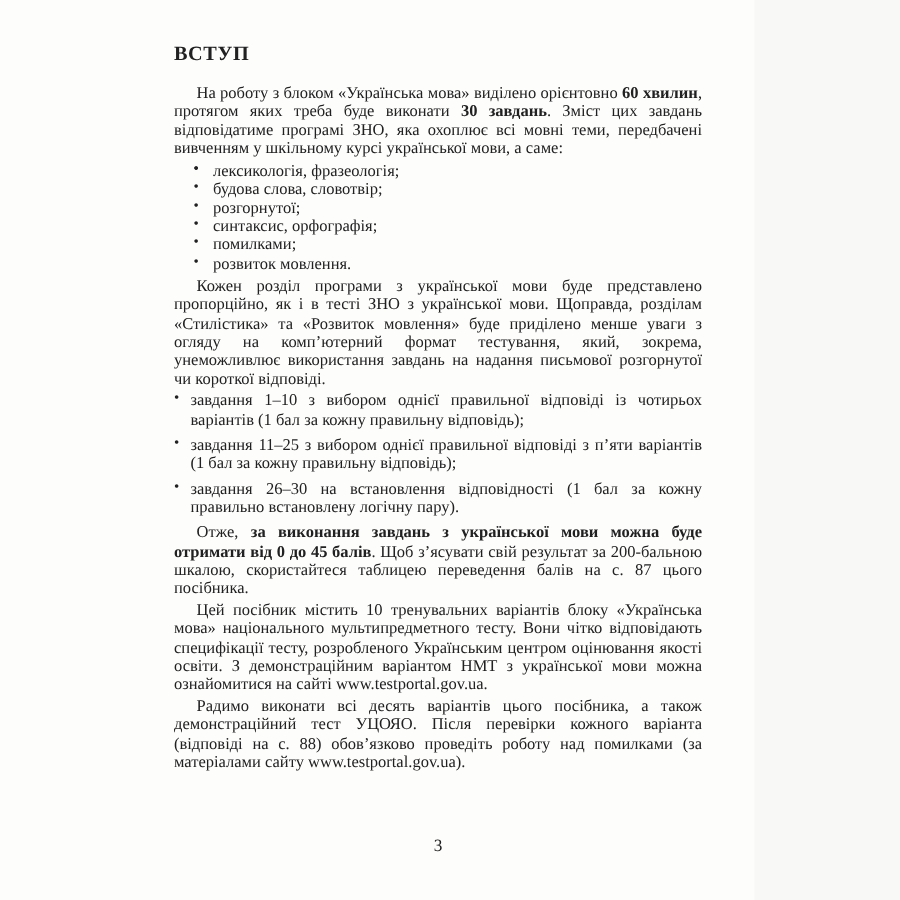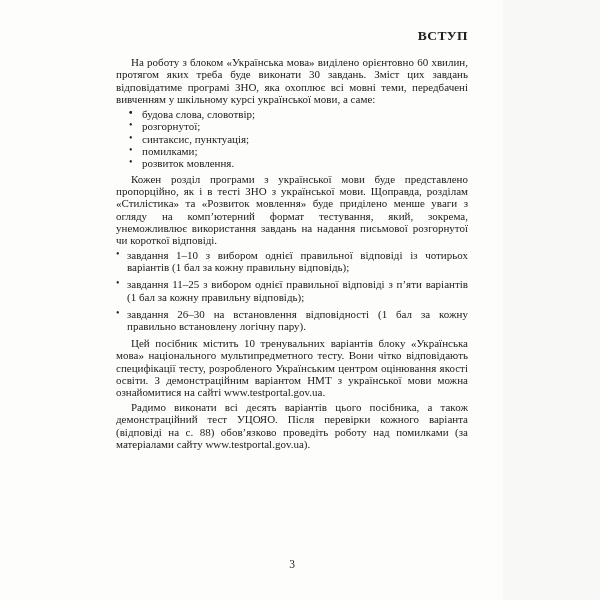--- a/index.html
+++ b/index.html
@@ -7,67 +7,68 @@
     width:600px;height:600px;overflow:hidden;position:relative;
     background:#fdfdfc;color:#212121;
     font-family:"Liberation Serif","DejaVu Serif",serif;
   }
   .scan-edge{
     position:absolute;left:503px;top:0;width:97px;height:600px;
     background:#f8f8f6;
   }
   .column{position:absolute;left:116px;top:28px;width:352px;}
   .doc-title{
-    font-size:13.5px;font-weight:700;text-align:right;
+    font-size:13.5px;font-weight:700;text-align:left;
     letter-spacing:.4px;margin:0 0 12px 0;
   }
   .para{
     font-size:11px;line-height:12.3px;text-align:justify;
     text-indent:15px;margin:0 0 2.5px 0;
   }
   .list{list-style:none;margin:1px 0 3px 0;padding:0;}
   .li-tight{
     position:relative;padding-left:26px;
     font-size:11px;line-height:12.4px;
   }
   .li-tight .blt{position:absolute;left:13px;top:-1px;}
   .li-spaced{
     position:relative;padding-left:11px;text-align:justify;
     font-size:11px;line-height:12.4px;margin:0 0 4.5px 0;
   }
   .li-spaced .blt{position:absolute;left:0;top:-1px;}
   .blt{font-size:10px;}
-  .b{font-weight:400;}
+  .b{font-weight:700;}
   .page-number{
     position:absolute;left:116px;top:558px;width:352px;
     text-align:center;font-size:11.5px;
   }
 </style>
 </head>
 <body>
 
 <div class="scan-edge"></div>
 
 <div class="column">
   <h1 class="doc-title">ВСТУП</h1>
   <div id="doc-body">
       <p class="para"><span class="run">На роботу з блоком «Українська мова» виділено орієнтовно </span><span class="run b">60 хвилин</span><span class="run">, протягом яких треба буде виконати </span><span class="run b">30 завдань</span><span class="run">. Зміст цих завдань відповідатиме програмі ЗНО, яка охоплює всі мовні теми, передбачені вивченням у шкільному курсі української мови, а саме:</span></p>
       <ul class="list tight">
         <li class="li-tight"><span class="blt">•</span></li>
-        <li class="li-tight"><span class="blt">•</span></li>
+        <li class="li-tight"><span class="blt">•</span><span class="li-text">лексикологія, фразеологія;</span></li>
         <li class="li-tight"><span class="blt">•</span><span class="li-text">будова слова, словотвір;</span></li>
         <li class="li-tight"><span class="blt">•</span><span class="li-text">розгорнутої;</span></li>
-        <li class="li-tight"><span class="blt">•</span><span class="li-text">синтаксис, пунктуація;</span></li>
+        <li class="li-tight"><span class="blt">•</span><span class="li-text">синтаксис, орфографія;</span></li>
         <li class="li-tight"><span class="blt">•</span><span class="li-text">помилками;</span></li>
         <li class="li-tight"><span class="blt">•</span><span class="li-text">розвиток мовлення.</span></li>
       </ul>
       <p class="para"><span class="run">Кожен розділ програми з української мови буде представлено пропорційно, як і в тесті ЗНО з української мови. Щоправда, розділам «Стилістика» та «Розвиток мовлення» буде приділено менше уваги з огляду на комп’ютерний формат тестування, який, зокрема, унеможливлює використання завдань на надання письмової розгорнутої чи короткої відповіді.</span></p>
       <ul class="list spaced">
         <li class="li-spaced"><span class="blt">•</span><span class="li-text">завдання 1–10 з вибором однієї правильної відповіді із чотирьох варіантів (1 бал за кожну правильну відповідь);</span></li>
         <li class="li-spaced"><span class="blt">•</span><span class="li-text">завдання 11–25 з вибором однієї правильної відповіді з п’яти варіантів (1 бал за кожну правильну відповідь);</span></li>
         <li class="li-spaced"><span class="blt">•</span><span class="li-text">завдання 26–30 на встановлення відповідності (1 бал за кожну правильно встановлену логічну пару).</span></li>
       </ul>
+      <p class="para"><span class="run">Отже, </span><span class="run b">за виконання завдань з української мови можна буде отримати від 0 до 45 балів</span><span class="run">. Щоб з’ясувати свій результат за 200-бальною шкалою, скористайтеся таблицею переведення балів на с. 87 цього посібника.</span></p>
       <p class="para"><span class="run">Цей посібник містить 10 тренувальних варіантів блоку «Українська мова» національного мультипредметного тесту. Вони чітко відповідають специфікації тесту, розробленого Українським центром оцінювання якості освіти. З демонстраційним варіантом НМТ з української мови можна ознайомитися на сайті www.testportal.gov.ua.</span></p>
       <p class="para"><span class="run">Радимо виконати всі десять варіантів цього посібника, а також демонстраційний тест УЦОЯО. Після перевірки кожного варіанта (відповіді на с. 88) обов’язково проведіть роботу над помилками (за матеріалами сайту www.testportal.gov.ua).</span></p>
     </div>
 </div>
 
 <div class="page-number">3</div>
 
 </body></html>

